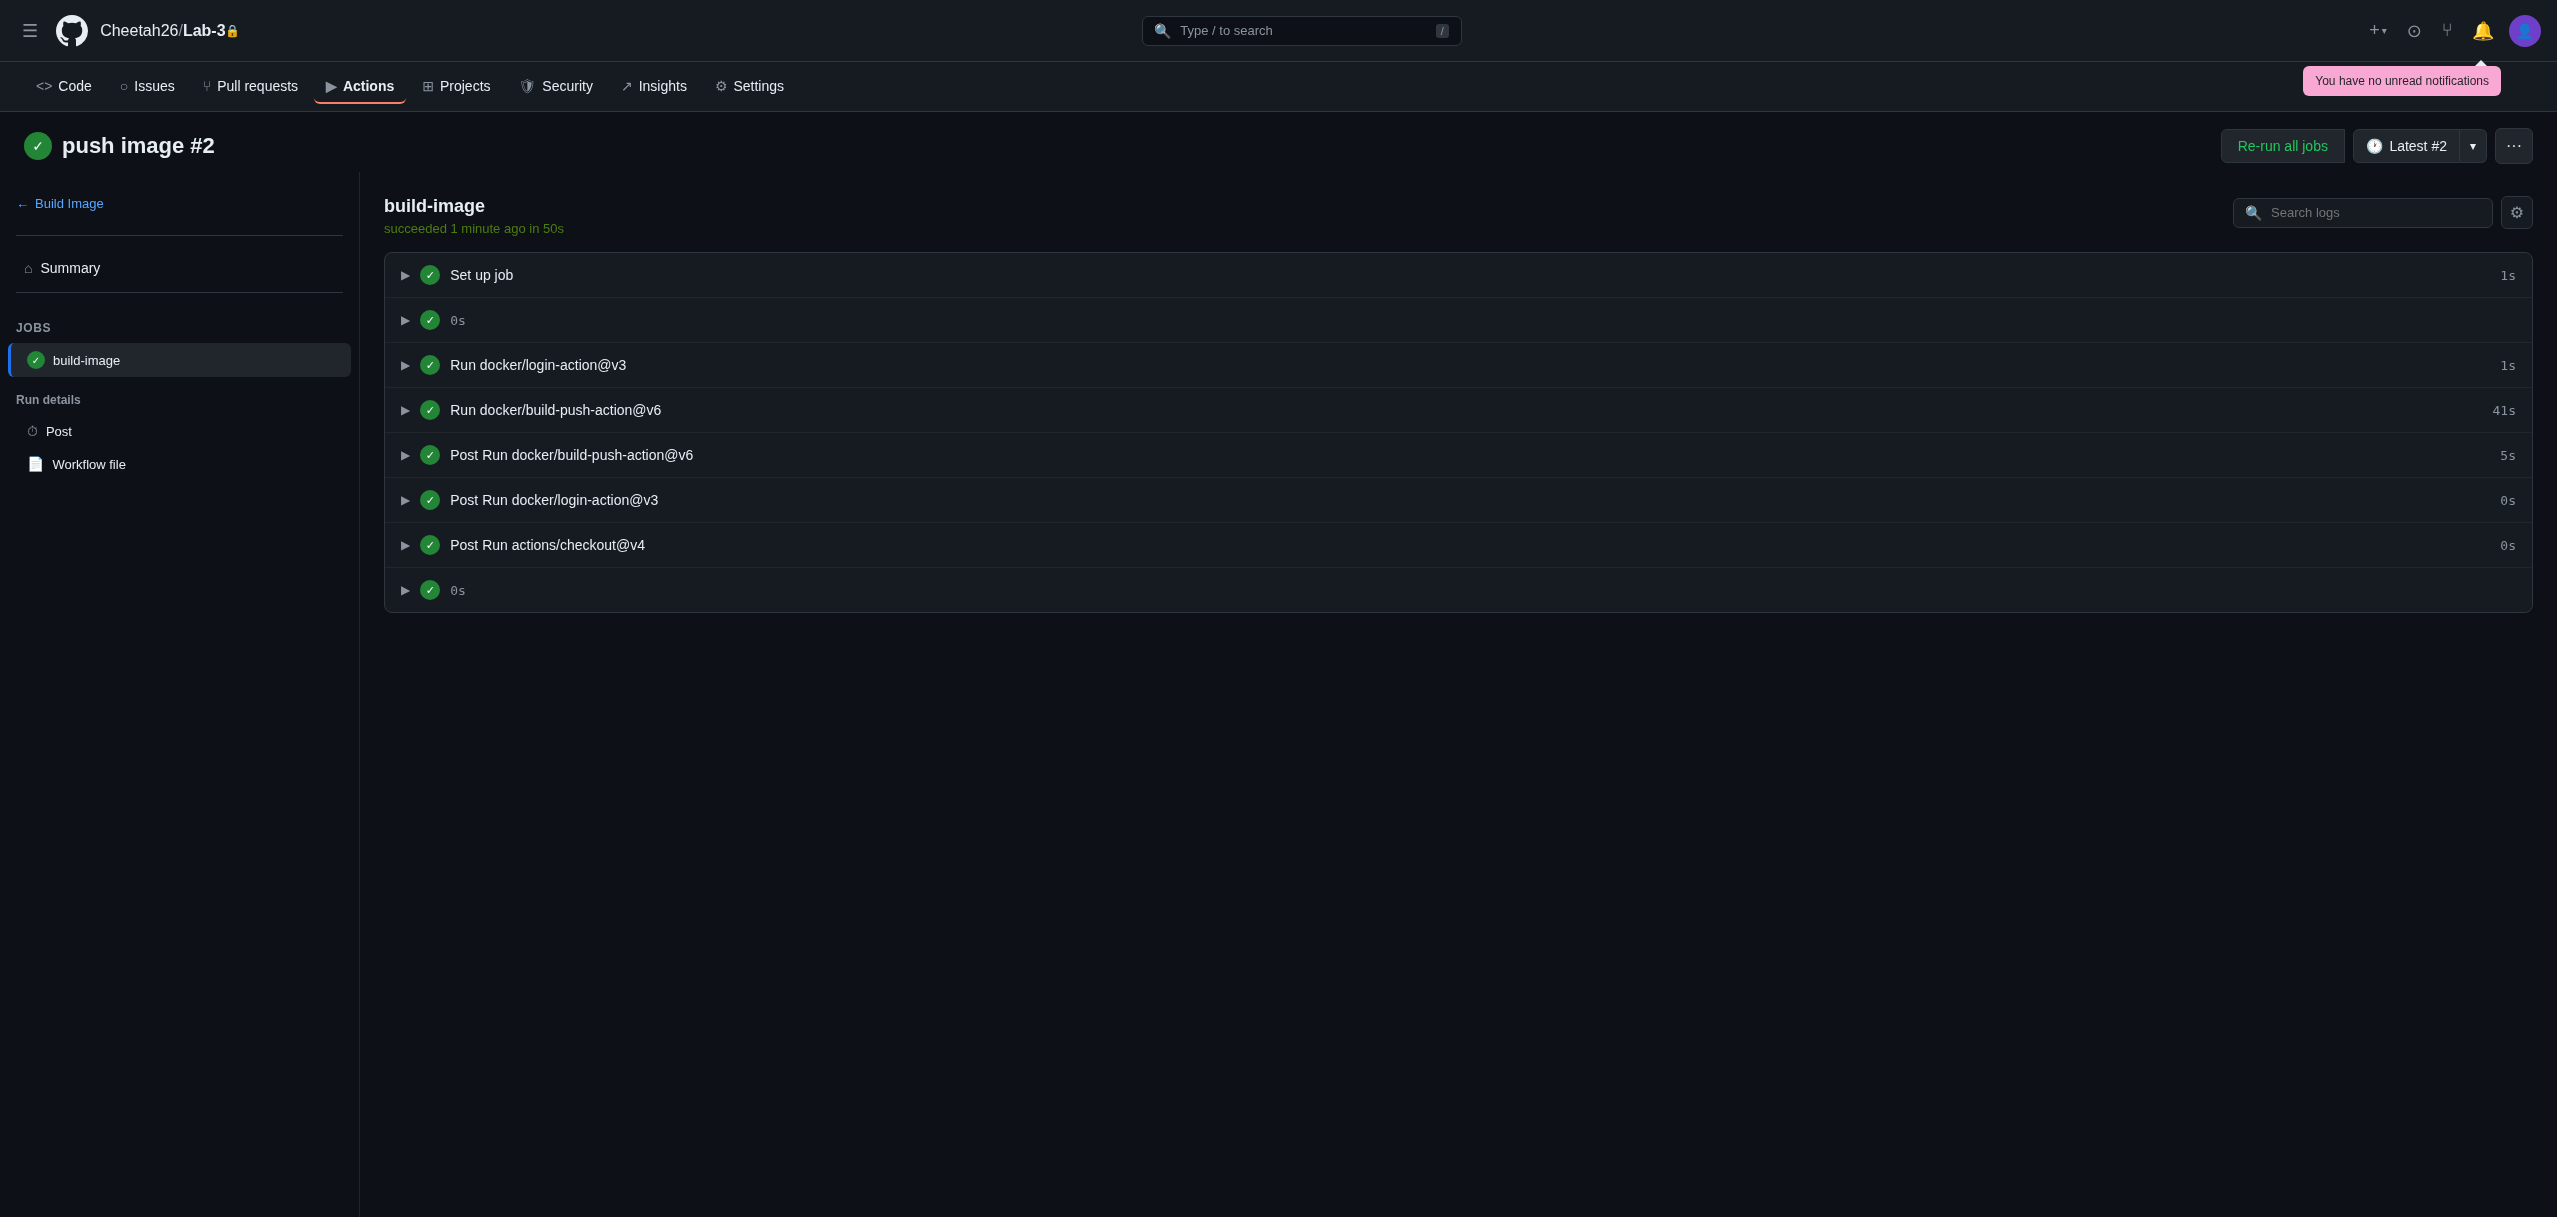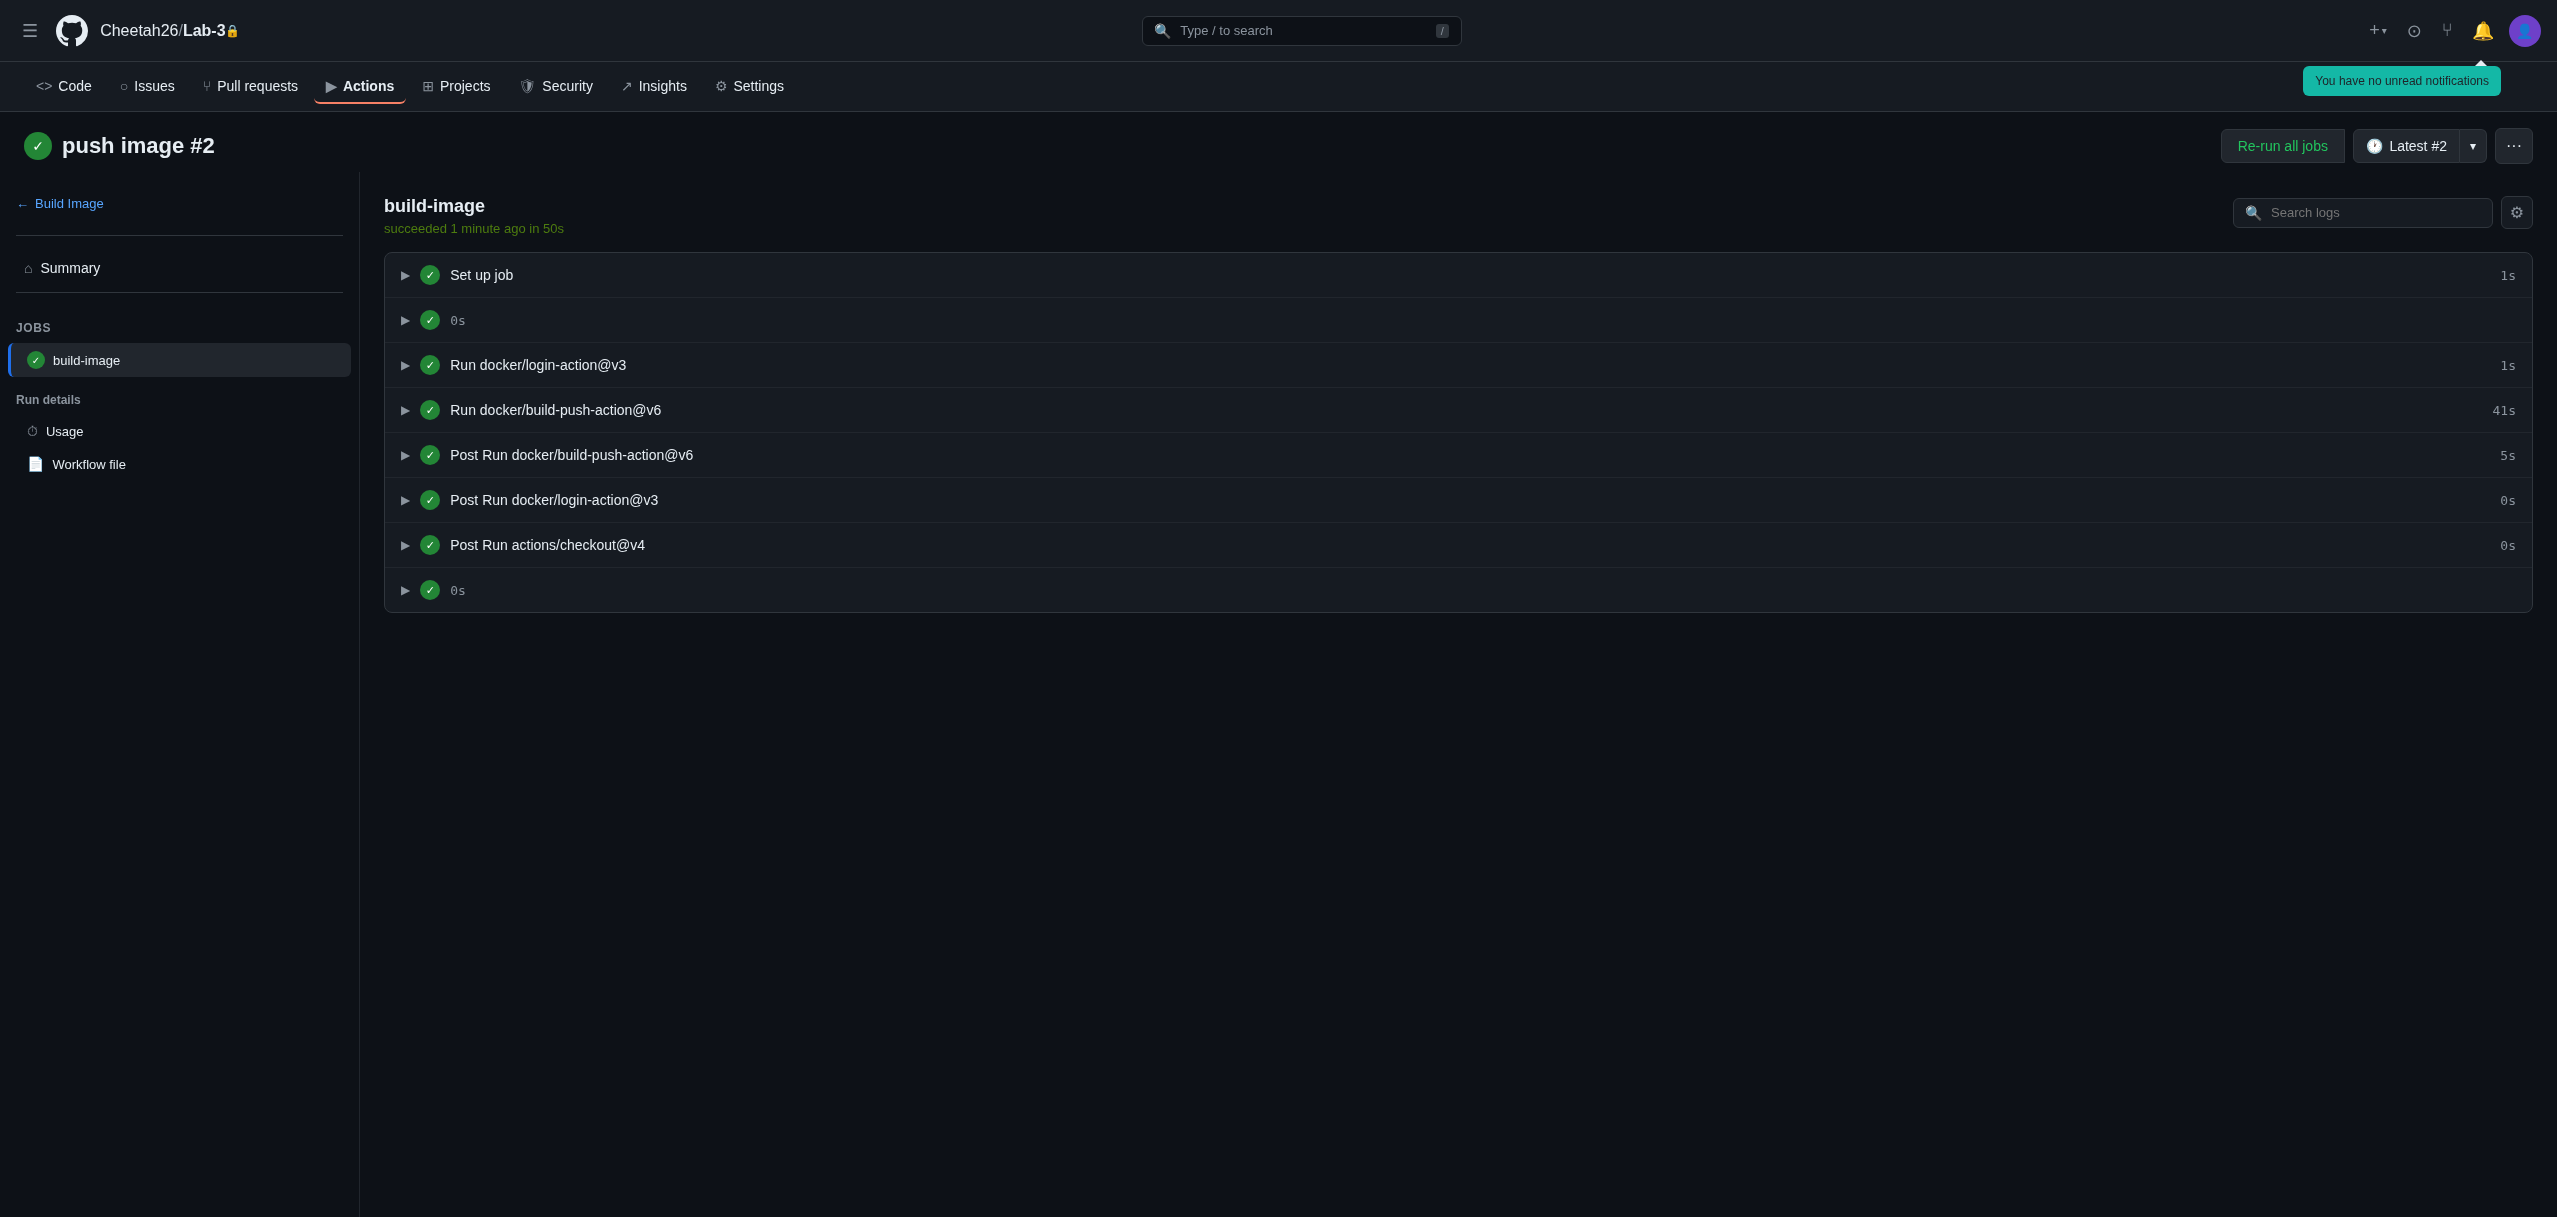--- a/index.html
+++ b/index.html
@@ -97,21 +97,21 @@
     }
     .plus-btn {
       display: flex;
       align-items: center;
       gap: 2px;
     }
     .notification-tooltip {
       position: absolute;
       top: 52px;
       right: 0;
-      background: #14b8a6;
+      background: #f9a8d4;
       color: #1f2328;
       padding: 8px 12px;
       border-radius: 6px;
       white-space: nowrap;
       font-size: 12px;
       pointer-events: none;
       z-index: 200;
     }
     .notification-tooltip::before {
       content: '';
@@ -549,21 +549,21 @@
 
     <a class="sidebar-item active" href="#">
       <div class="sidebar-item-success">✓</div>
       <span>build-image</span>
     </a>
 
     <div class="run-details-label">Run details</div>
 
     <a class="sidebar-item" href="#">
       <span class="sidebar-item-icon">⏱</span>
-      <span>Usage</span>
+      <span>Post</span>
     </a>
     <a class="sidebar-item" href="#">
       <span class="sidebar-item-icon">📄</span>
       <span>Workflow file</span>
     </a>
   </aside>
 
   <main class="main-panel">
     <div class="job-header">
       <div class="job-header-left">

